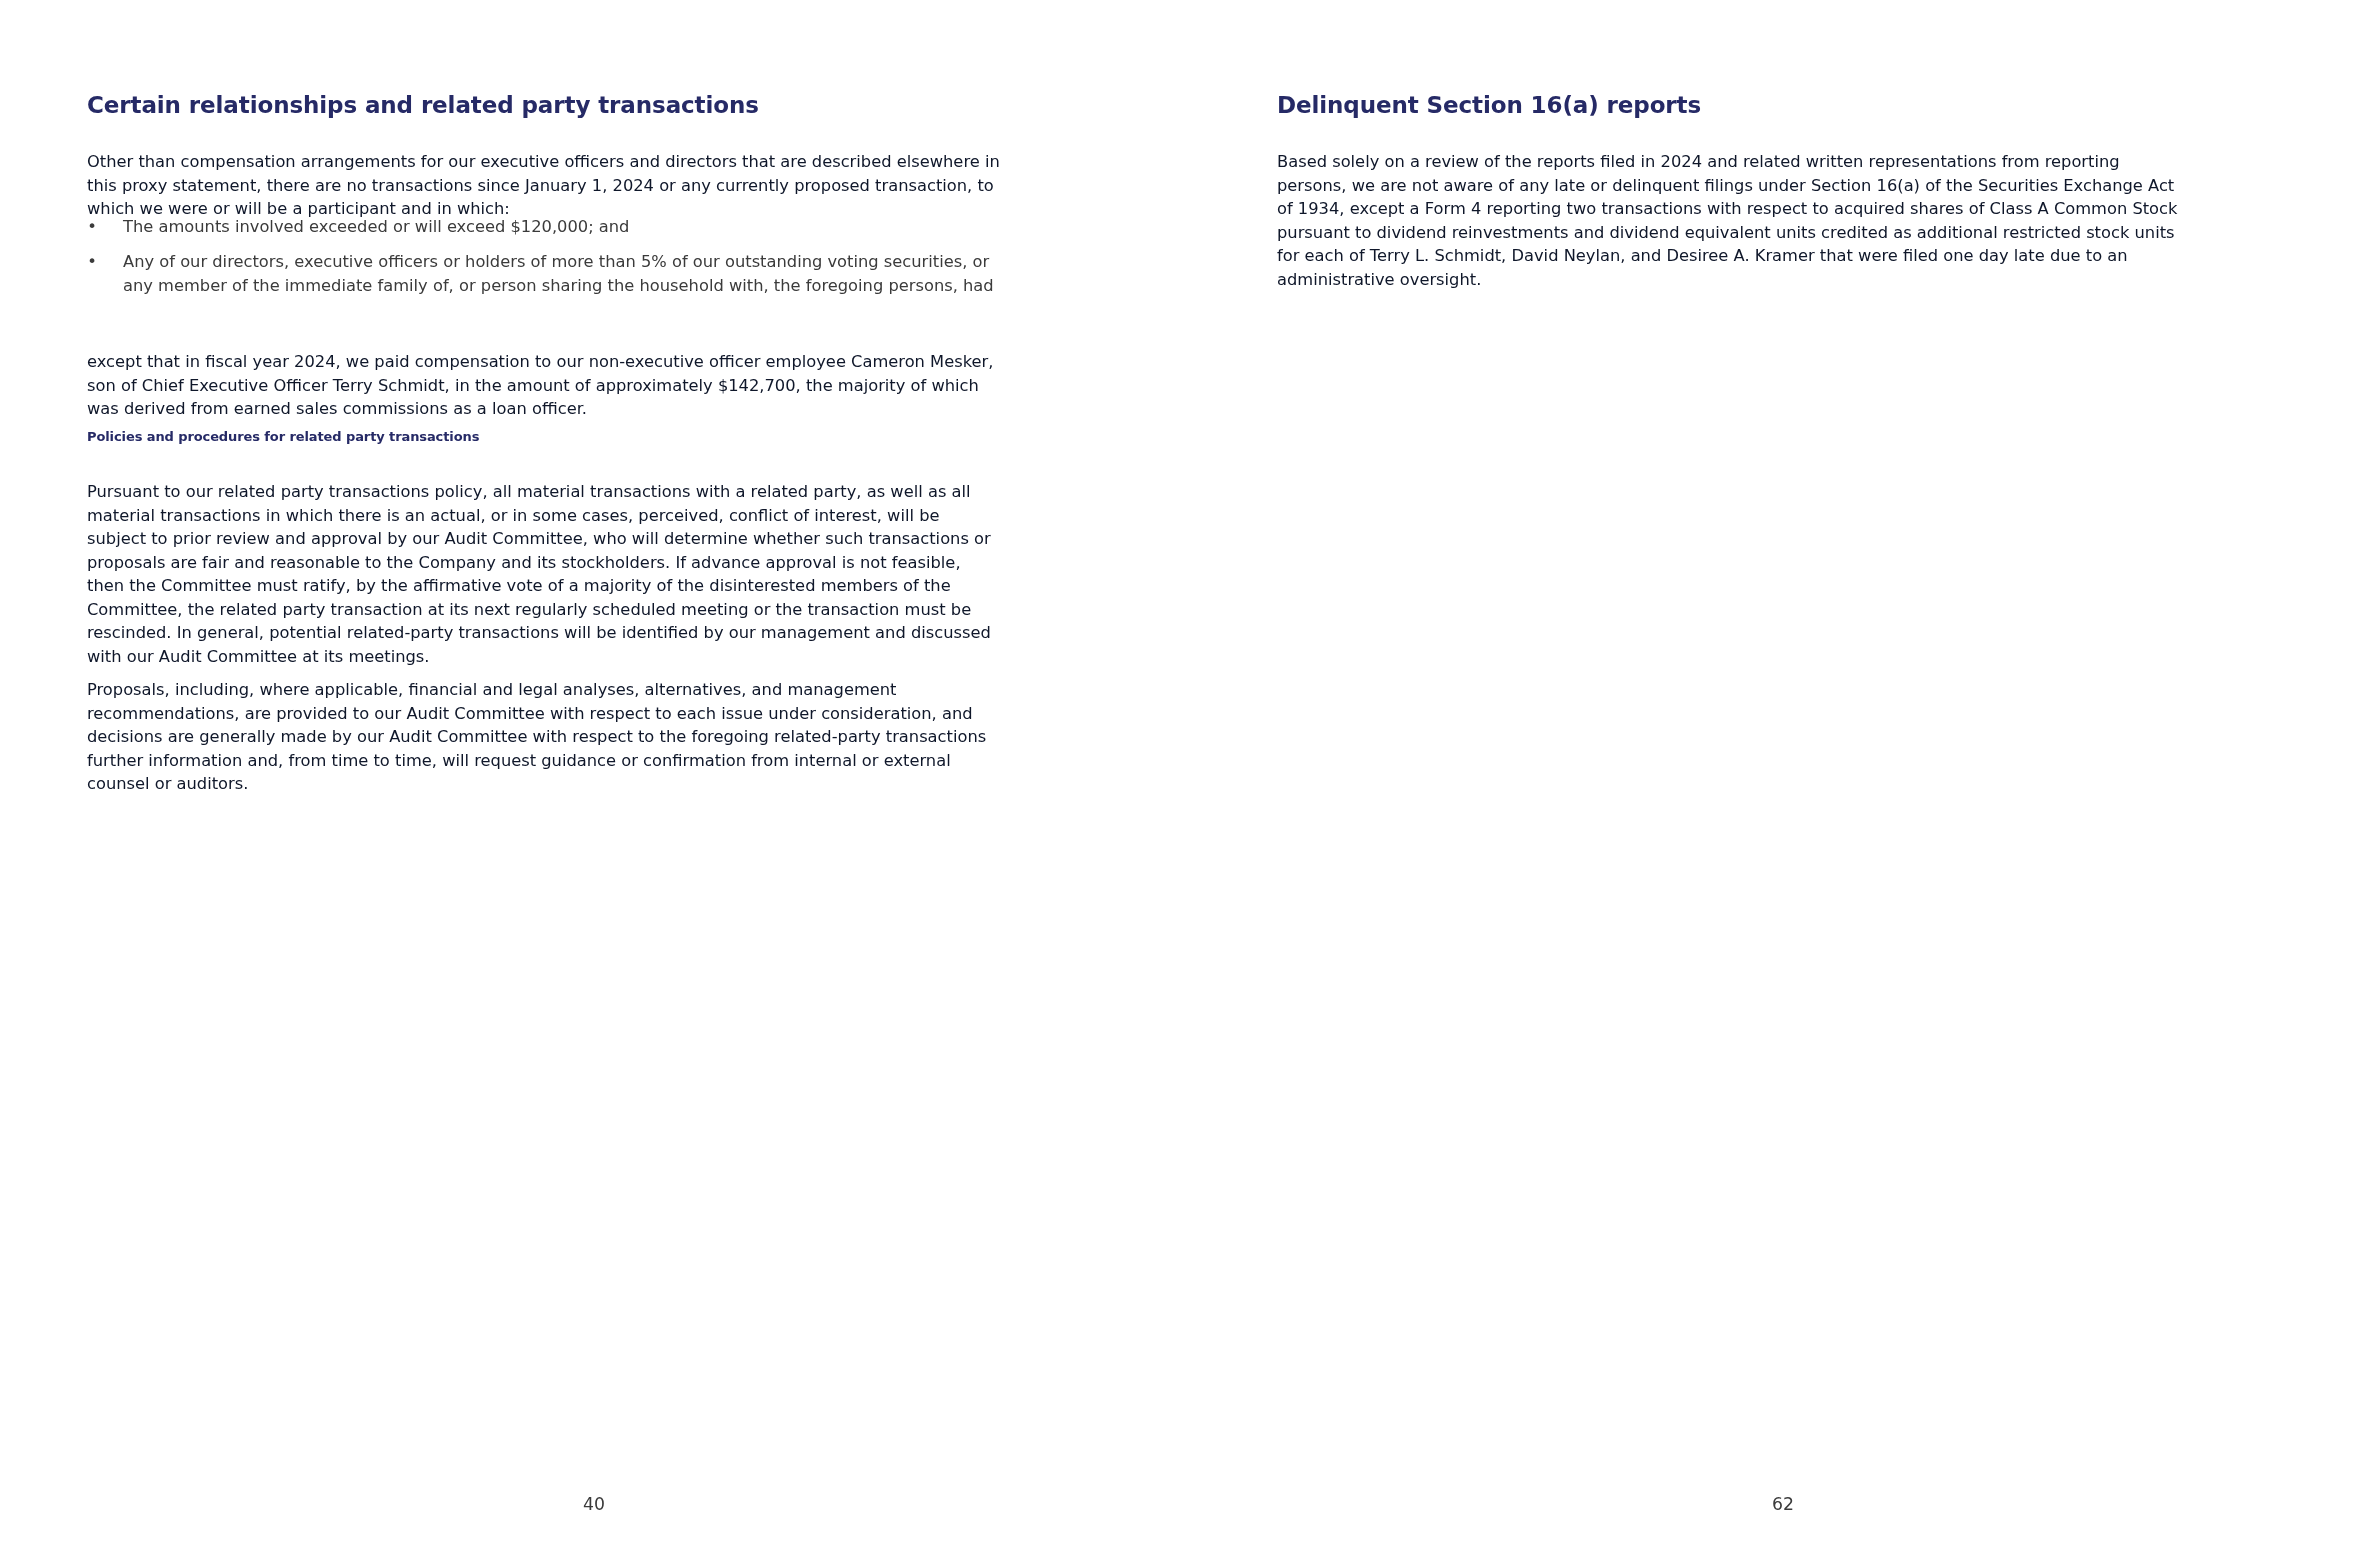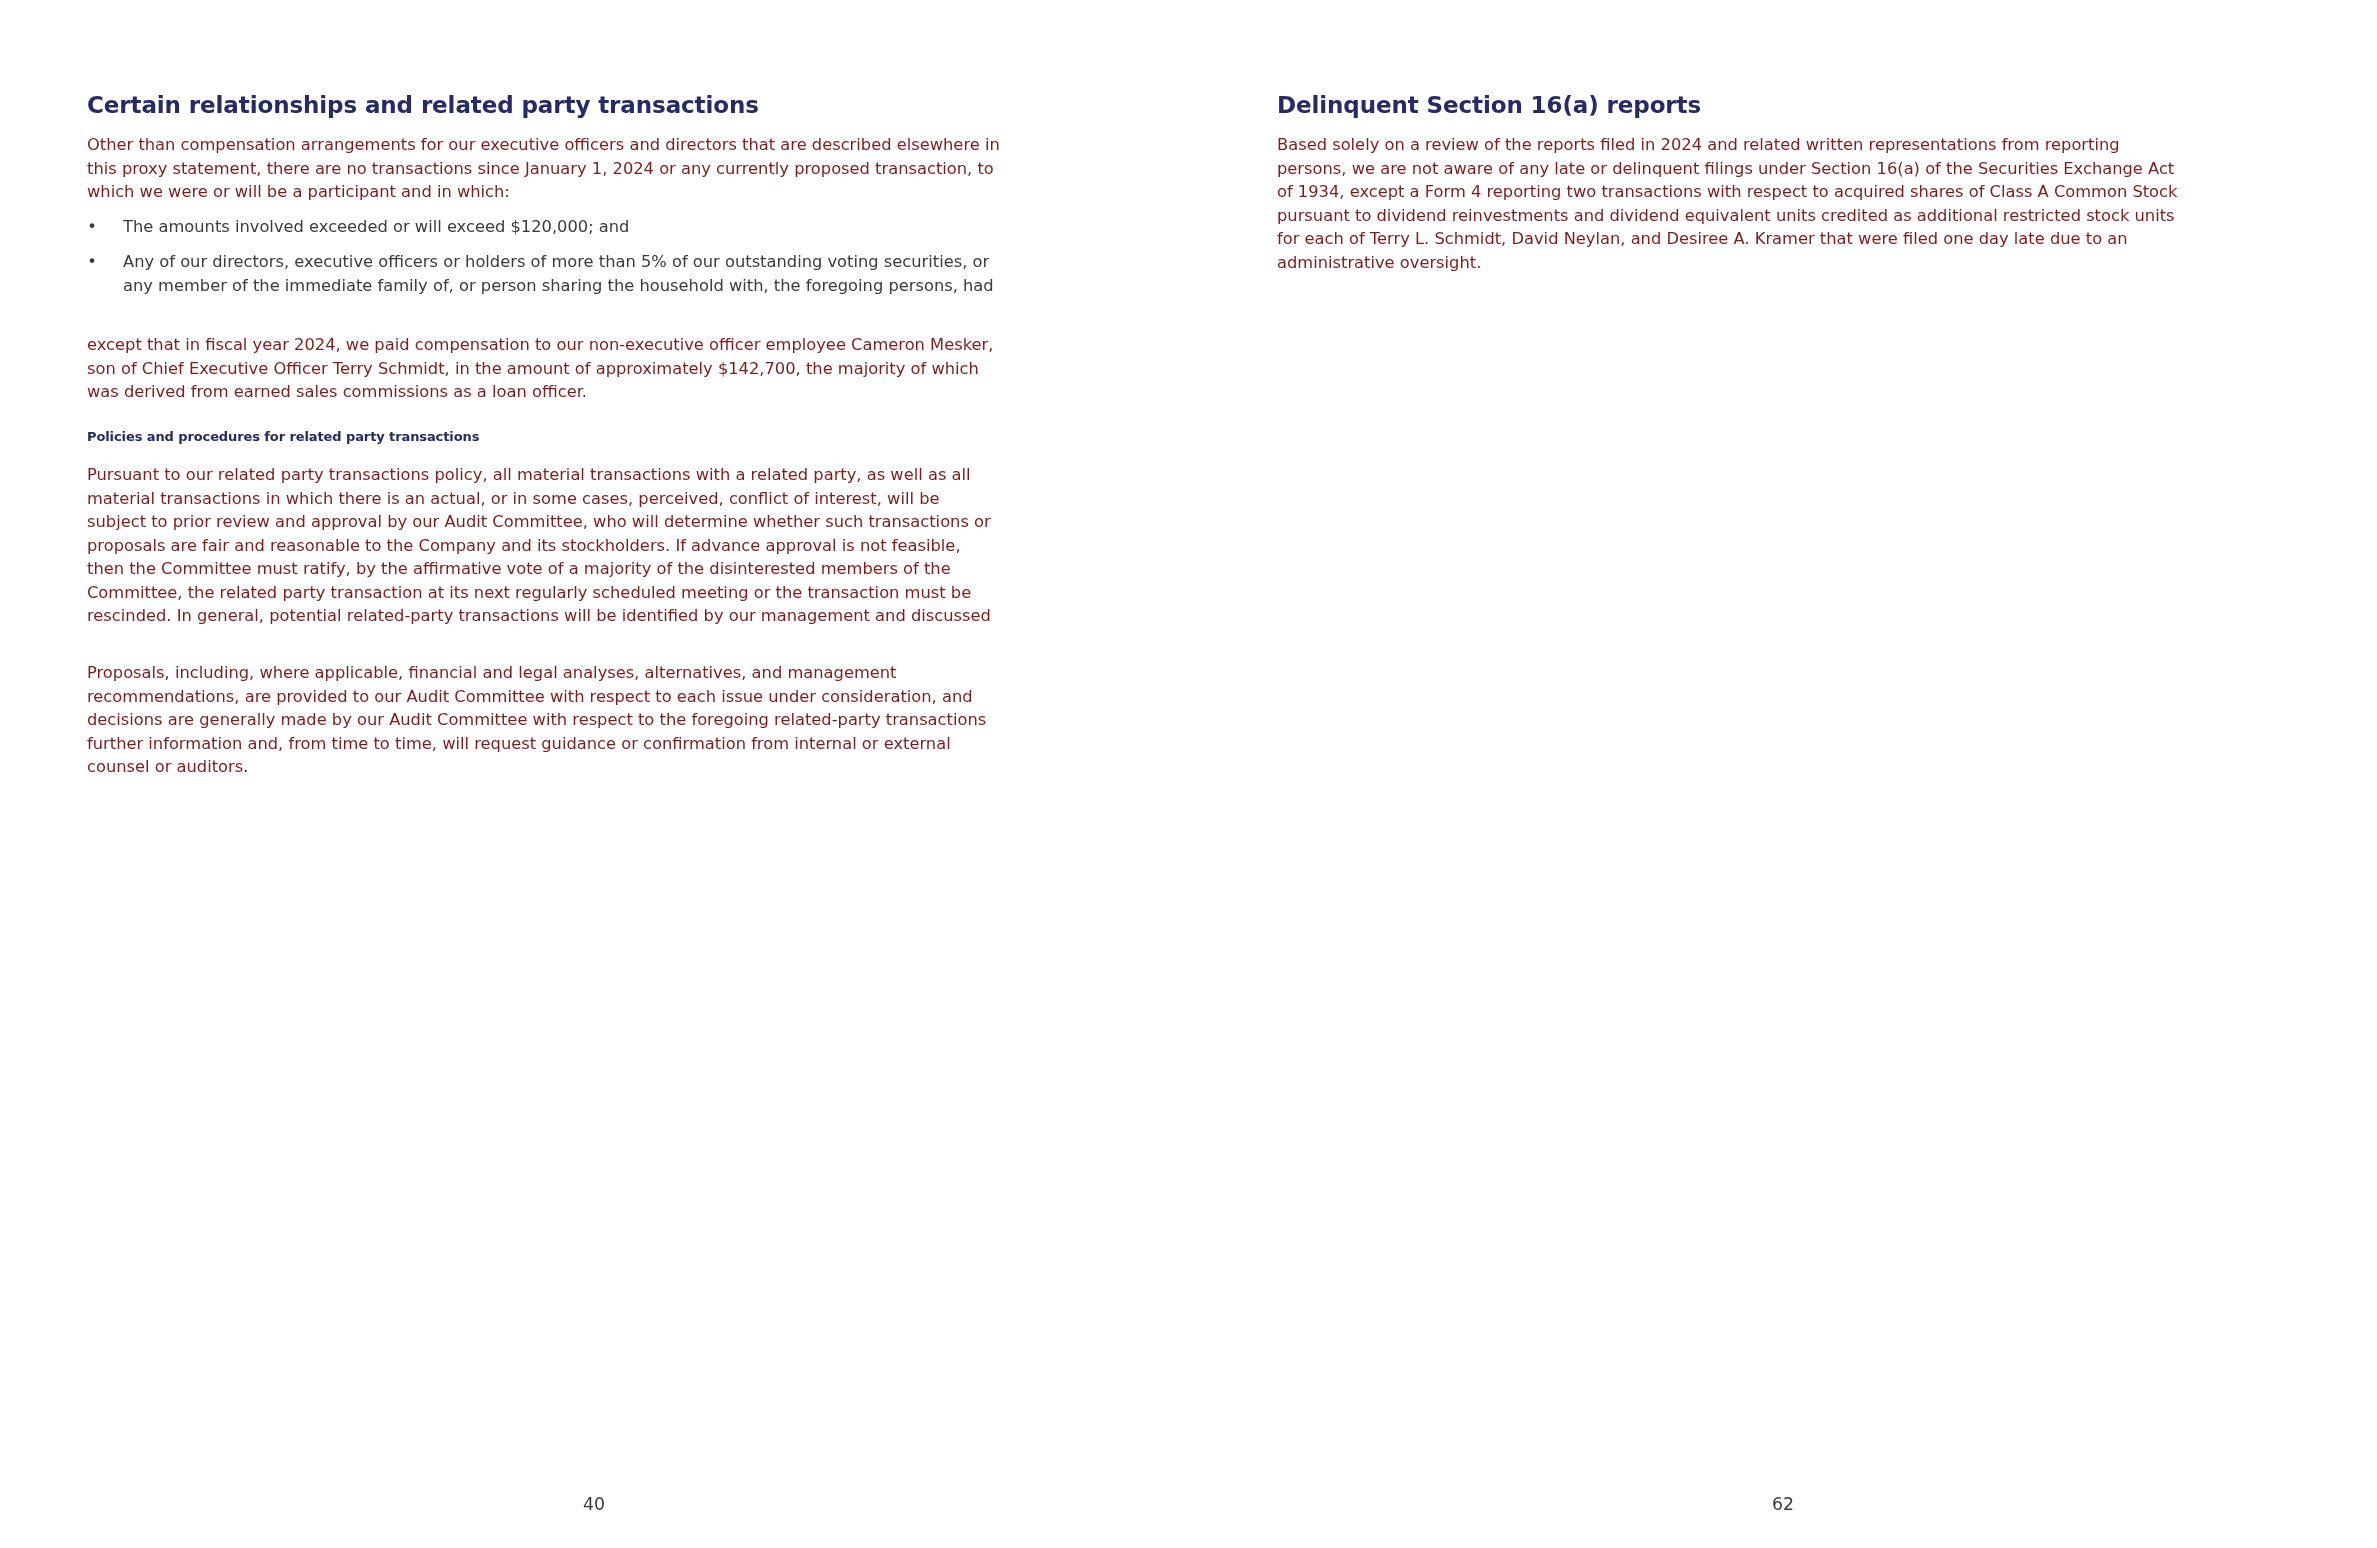--- a/index.html
+++ b/index.html
@@ -41,21 +41,22 @@
       color: #262a66;
       white-space: nowrap;
       letter-spacing: -0.1px;
       line-height: 26px;
     }
     .para {
       position: absolute;
       left: 0;
       font-size: 16.3px;
       line-height: 23.5px;
-      color: #7f1d1d;
+      color: #0f172a;
+      margin-top: 17px;
     }
     .line {
       display: block;
       white-space: nowrap;
     }
     .bullet-item {
       position: absolute;
       left: 0;
       font-size: 16.3px;
       line-height: 23.5px;
@@ -119,20 +120,21 @@
   <div class="h2" style="top:424px;">Policies and procedures for related party transactions</div>
 
   <div class="para" style="top:463px;">
     <span class="line">Pursuant to our related party transactions policy, all material transactions with a related party, as well as all</span>
     <span class="line">material transactions in which there is an actual, or in some cases, perceived, conflict of interest, will be</span>
     <span class="line">subject to prior review and approval by our Audit Committee, who will determine whether such transactions or</span>
     <span class="line">proposals are fair and reasonable to the Company and its stockholders. If advance approval is not feasible,</span>
     <span class="line">then the Committee must ratify, by the affirmative vote of a majority of the disinterested members of the</span>
     <span class="line">Committee, the related party transaction at its next regularly scheduled meeting or the transaction must be</span>
     <span class="line">rescinded. In general, potential related-party transactions will be identified by our management and discussed</span>
+    <span class="line">with our Audit Committee at its meetings.</span>
   </div>
 
   <div class="para" style="top:661px;">
     <span class="line">Proposals, including, where applicable, financial and legal analyses, alternatives, and management</span>
     <span class="line">recommendations, are provided to our Audit Committee with respect to each issue under consideration, and</span>
     <span class="line">decisions are generally made by our Audit Committee with respect to the foregoing related-party transactions</span>
     <span class="line">further information and, from time to time, will request guidance or confirmation from internal or external</span>
     <span class="line">counsel or auditors.</span>
   </div>
 

